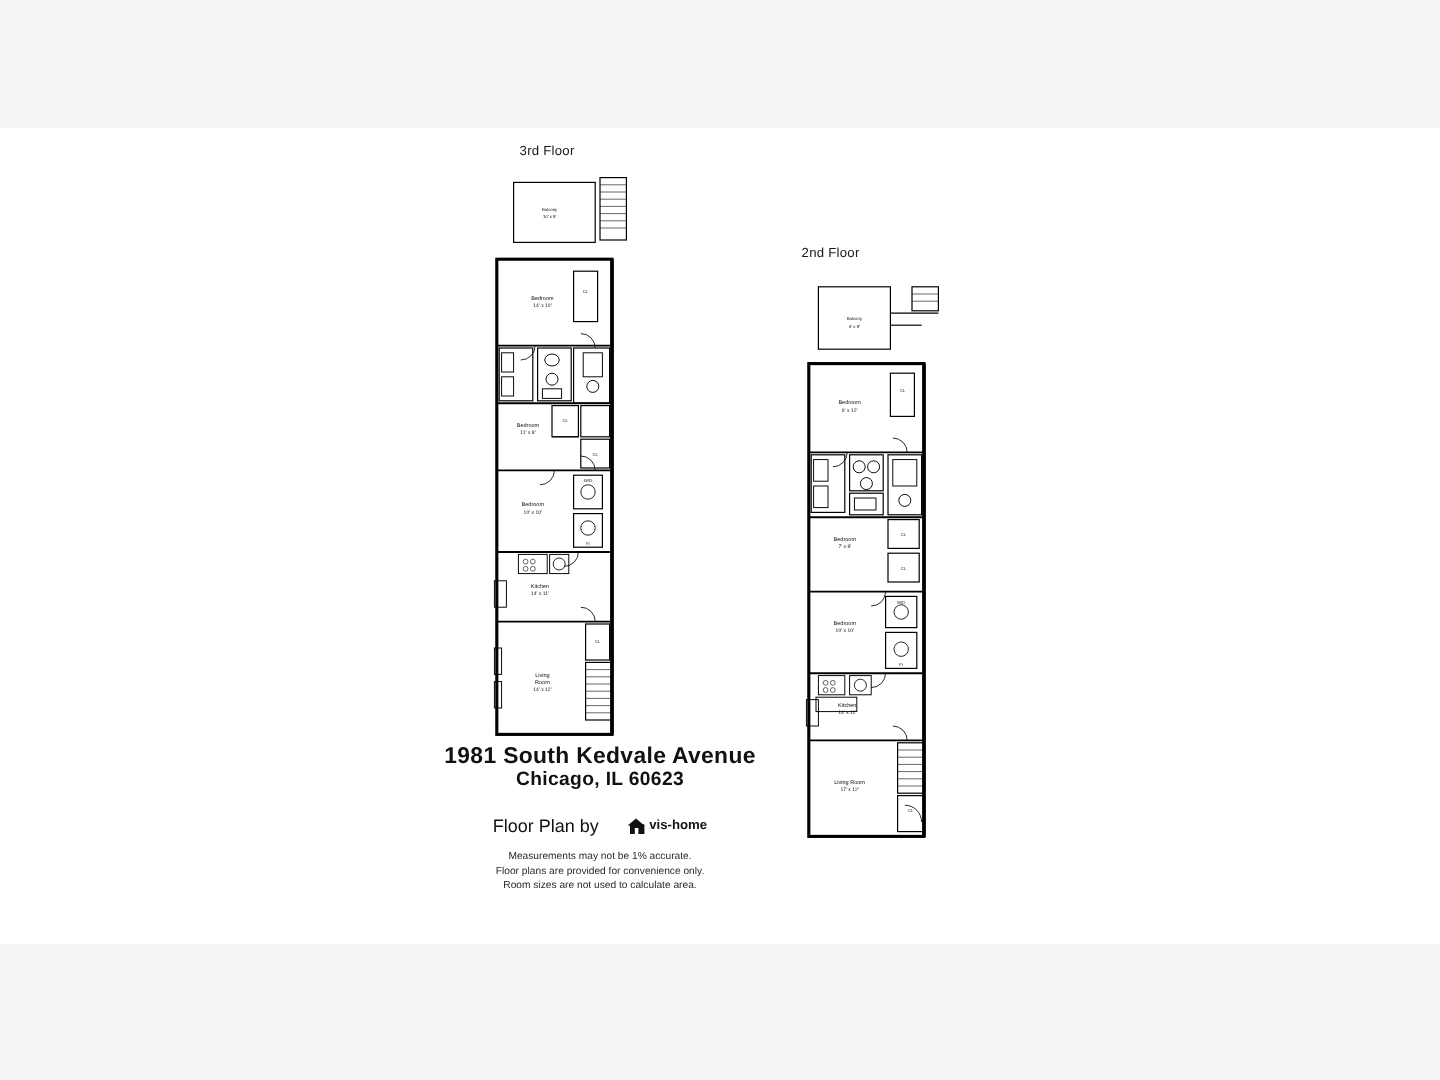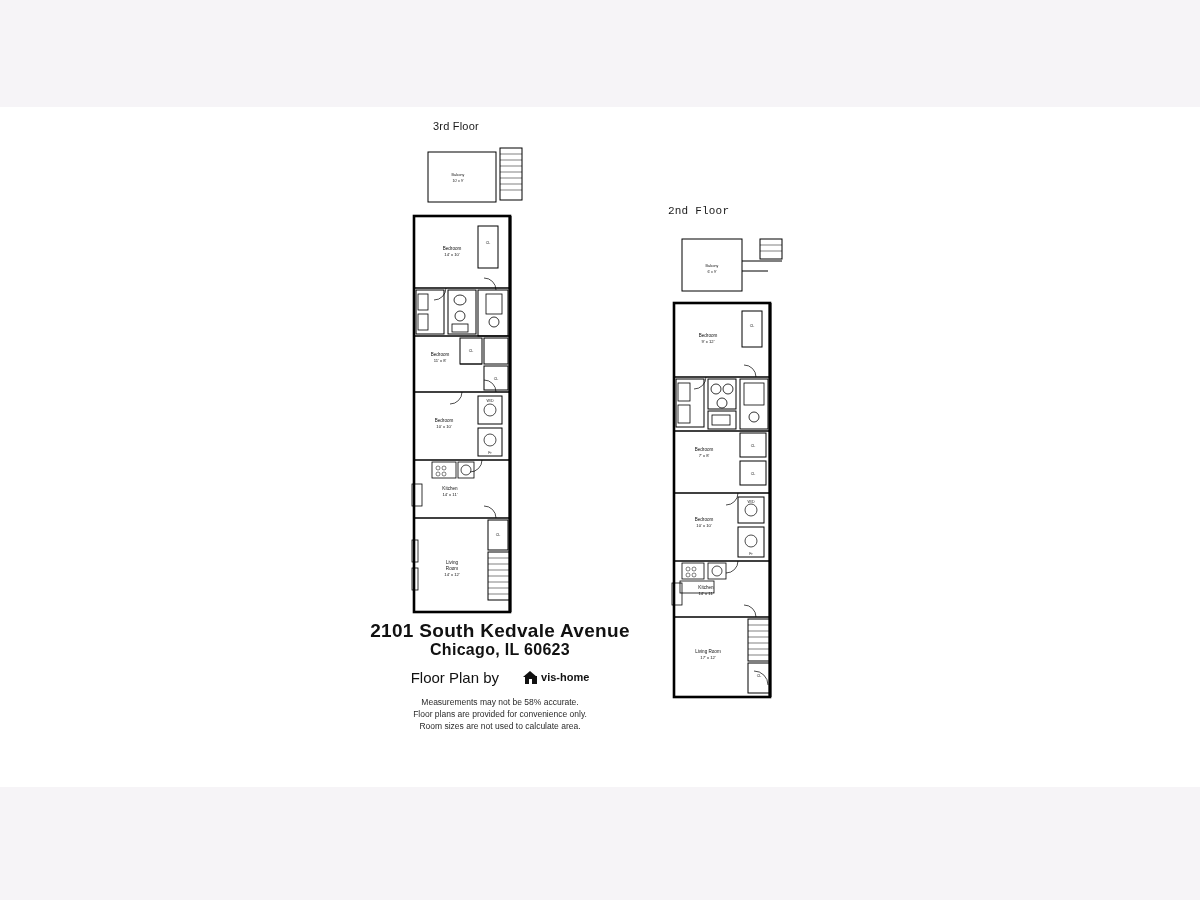--- a/index.html
+++ b/index.html
@@ -59,21 +59,21 @@
     white-space: nowrap;
   }
   .addr2 {
     font-size: 16px;
     font-weight: bold;
     letter-spacing: .3px;
     line-height: 1.15;
     white-space: nowrap;
   }
   .byline {
-    margin-top: 9px;
+    margin-top: 20px;
     font-size: 15px;
     display: flex;
     align-items: center;
     justify-content: center;
     gap: 24px;
     white-space: nowrap;
   }
   .brand {
     display: inline-flex;
     align-items: flex-start;
@@ -249,21 +249,21 @@
         <text class="room-dim" x="50" y="356">14' x 11'</text>
         <text class="tiny" x="98" y="396">CL</text>
 
         <text class="room-label" x="52" y="424">Living</text>
         <text class="room-label" x="52" y="430">Room</text>
         <text class="room-dim" x="52" y="436">14' x 12'</text>
       </g>
     </svg>
   </div>
 
-  <div class="floor-title" style="left:668px; top:205px;font-family:Liberation Mono, monospace;">2nd Floor</div>
+  <div class="floor-title" style="left:668px; top:205px;">2nd Floor</div>
 
   <div class="plan" style="left:660px; top:225px;">
     <svg width="140" height="490" viewBox="0 0 140 490" xmlns="http://www.w3.org/2000/svg">
       <g fill="none" stroke="#000" stroke-width="1">
 
         <rect x="22" y="14" width="60" height="52" stroke-width="1"></rect>
 
         <rect x="100" y="14" width="22" height="20" stroke-width="1"></rect>
         <g stroke-width="0.5">
           <line x1="100" y1="20" x2="122" y2="20"></line>
@@ -354,33 +354,33 @@
         <text class="room-dim" x="46" y="370">14' x 11'</text>
 
         <text class="room-label" x="48" y="428">Living Room</text>
         <text class="room-dim" x="48" y="434">17' x 12'</text>
         <text class="tiny" x="99" y="452">CL</text>
       </g>
     </svg>
   </div>
 
   <div class="title-block">
-    <div class="addr1">2101 South Kedvale Avenue</div>
+    <div class="addr1">1981 South Kedvale Avenue</div>
     <div class="addr2">Chicago, IL 60623</div>
     <div class="byline">
       <span>Floor Plan by</span>
       <span class="brand">
         <span class="brand-mark">
           <span class="roof"></span>
             <span class="body"></span>
             <span class="door"></span>
         </span>
         <span>vis-home</span>
       </span>
     </div>
     <div class="disclaimer">
-      <div>Measurements may not be 58% accurate.</div>
+      <div>Measurements may not be 1% accurate.</div>
       <div>Floor plans are provided for convenience only.</div>
       <div>Room sizes are not used to calculate area.</div>
     </div>
   </div>
 
 </div>
 
 </body></html>

